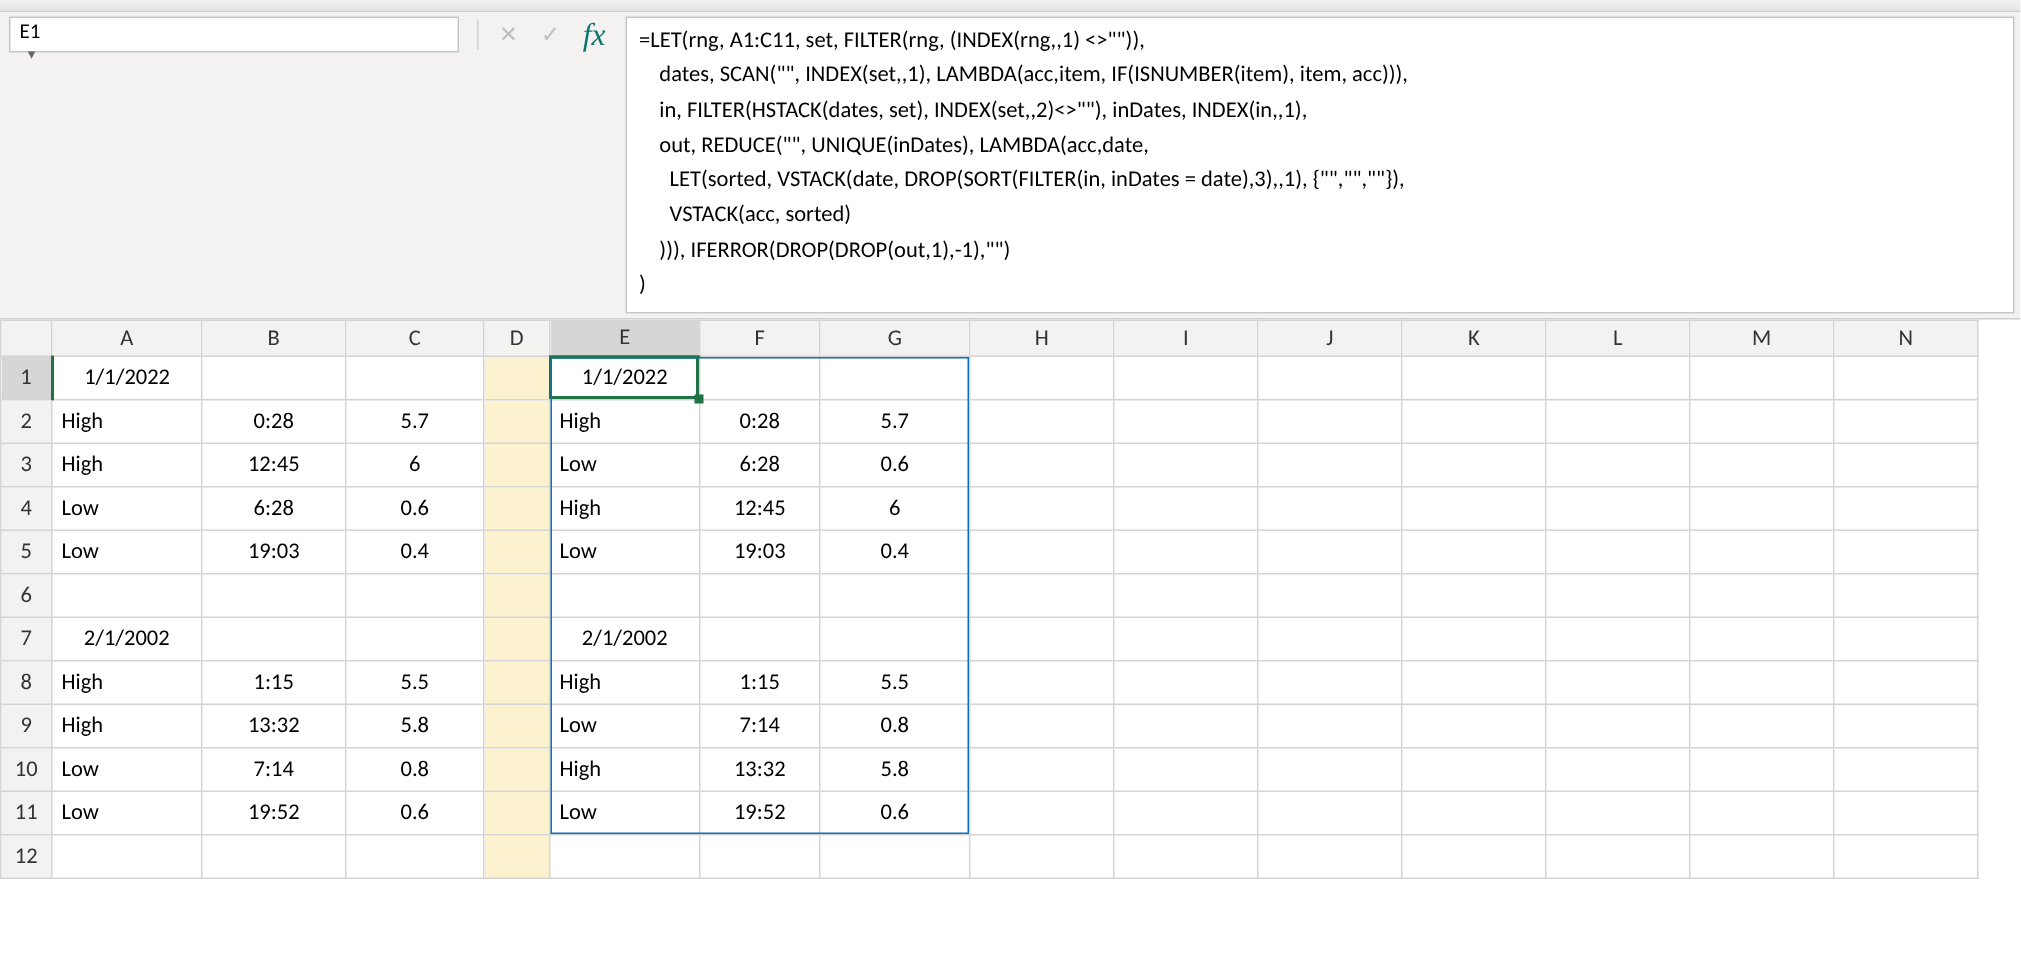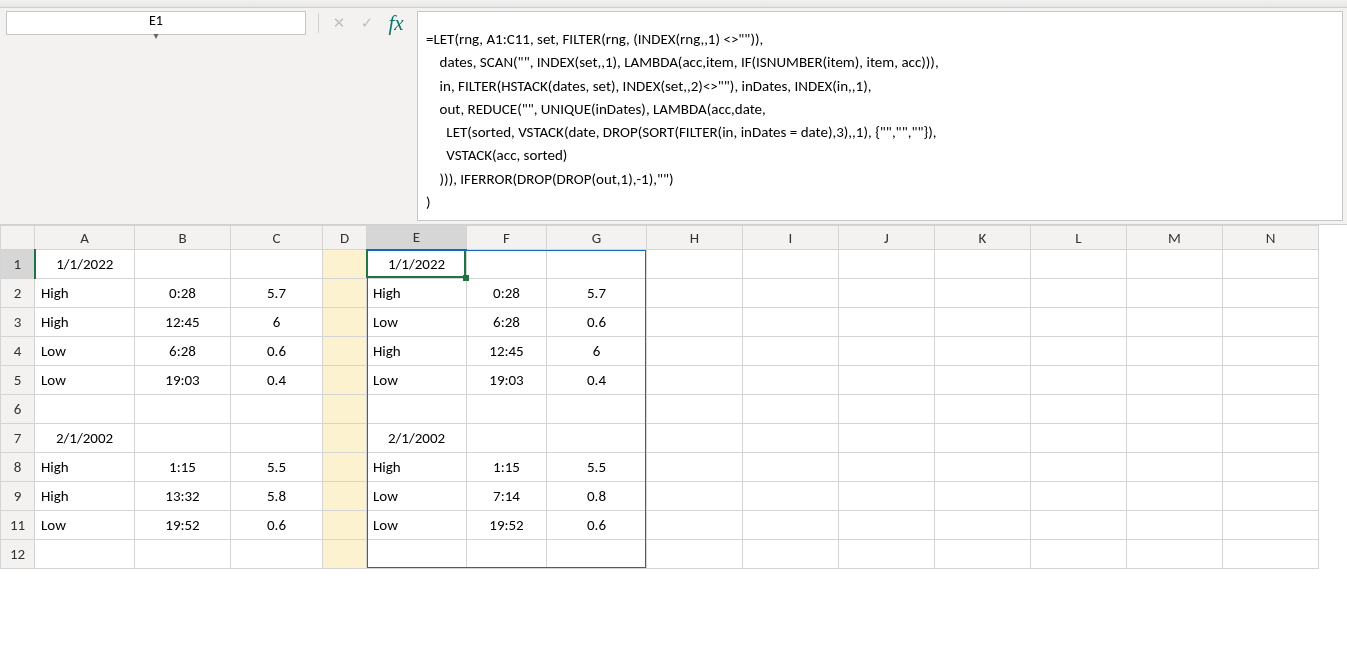--- a/index.html
+++ b/index.html
@@ -23,21 +23,20 @@
     background:#f3f2f1;
     border-bottom:1px solid #d0d0d0;
     padding:3px 4px 3px 6px;
   }
   .name-box {
     width:300px;
     height:24px;
     background:#fff;
     border:1px solid #c6c6c6;
     display:flex;
-    align-items:center;
     padding:0 6px;
     position:relative;
     flex-direction:column;
   }
   .name-box .nv {
     flex:1;
     font-size:14px;
   }
   .name-box .dd {
     width:16px; text-align:center; color:#666; font-size:10px;
@@ -63,21 +62,21 @@
     font-family: Liberation Serif, serif;
     color:#0f766e;
     font-size:21px;
     width:30px; text-align:center;
   }
   .formula-box {
     flex:1;
     background:#fff;
     border:1px solid #c6c6c6;
     min-height:24px;
-    padding:16px 8px 6px 8px;
+    padding:4px 8px 6px 8px;
     font-size:15px;
     color:#000;
     line-height:1.55;
     white-space:pre;
     font-family: Calibri, Arial, sans-serif;
     margin-left:6px;
   }
   .grid-wrap {
     position:relative;
     overflow:auto;
@@ -350,20 +349,37 @@
           <td class="colG al-r" id="cell-G9">0.8</td>
           <td class="colRest" id="cell-H9"></td>
           <td class="colRest" id="cell-I9"></td>
           <td class="colRest" id="cell-J9"></td>
           <td class="colRest" id="cell-K9"></td>
           <td class="colRest" id="cell-L9"></td>
           <td class="colRest" id="cell-M9"></td>
           <td class="colRest" id="cell-N9"></td>
         </tr>
         <tr>
+          <td class="rowhdr">10</td>
+          <td class="colA al-l" id="cell-A10">Low</td>
+          <td class="colB al-r" id="cell-B10">7:14</td>
+          <td class="colC al-r" id="cell-C10">0.8</td>
+          <td class="colD highlight-col" id="cell-D10"></td>
+          <td class="colE al-l" id="cell-E10">High</td>
+          <td class="colF al-r" id="cell-F10">13:32</td>
+          <td class="colG al-r" id="cell-G10">5.8</td>
+          <td class="colRest" id="cell-H10"></td>
+          <td class="colRest" id="cell-I10"></td>
+          <td class="colRest" id="cell-J10"></td>
+          <td class="colRest" id="cell-K10"></td>
+          <td class="colRest" id="cell-L10"></td>
+          <td class="colRest" id="cell-M10"></td>
+          <td class="colRest" id="cell-N10"></td>
+        </tr>
+        <tr>
           <td class="rowhdr">11</td>
           <td class="colA al-l" id="cell-A11">Low</td>
           <td class="colB al-r" id="cell-B11">19:52</td>
           <td class="colC al-r" id="cell-C11">0.6</td>
           <td class="colD highlight-col" id="cell-D11"></td>
           <td class="colE al-l" id="cell-E11">Low</td>
           <td class="colF al-r" id="cell-F11">19:52</td>
           <td class="colG al-r" id="cell-G11">0.6</td>
           <td class="colRest" id="cell-H11"></td>
           <td class="colRest" id="cell-I11"></td>

